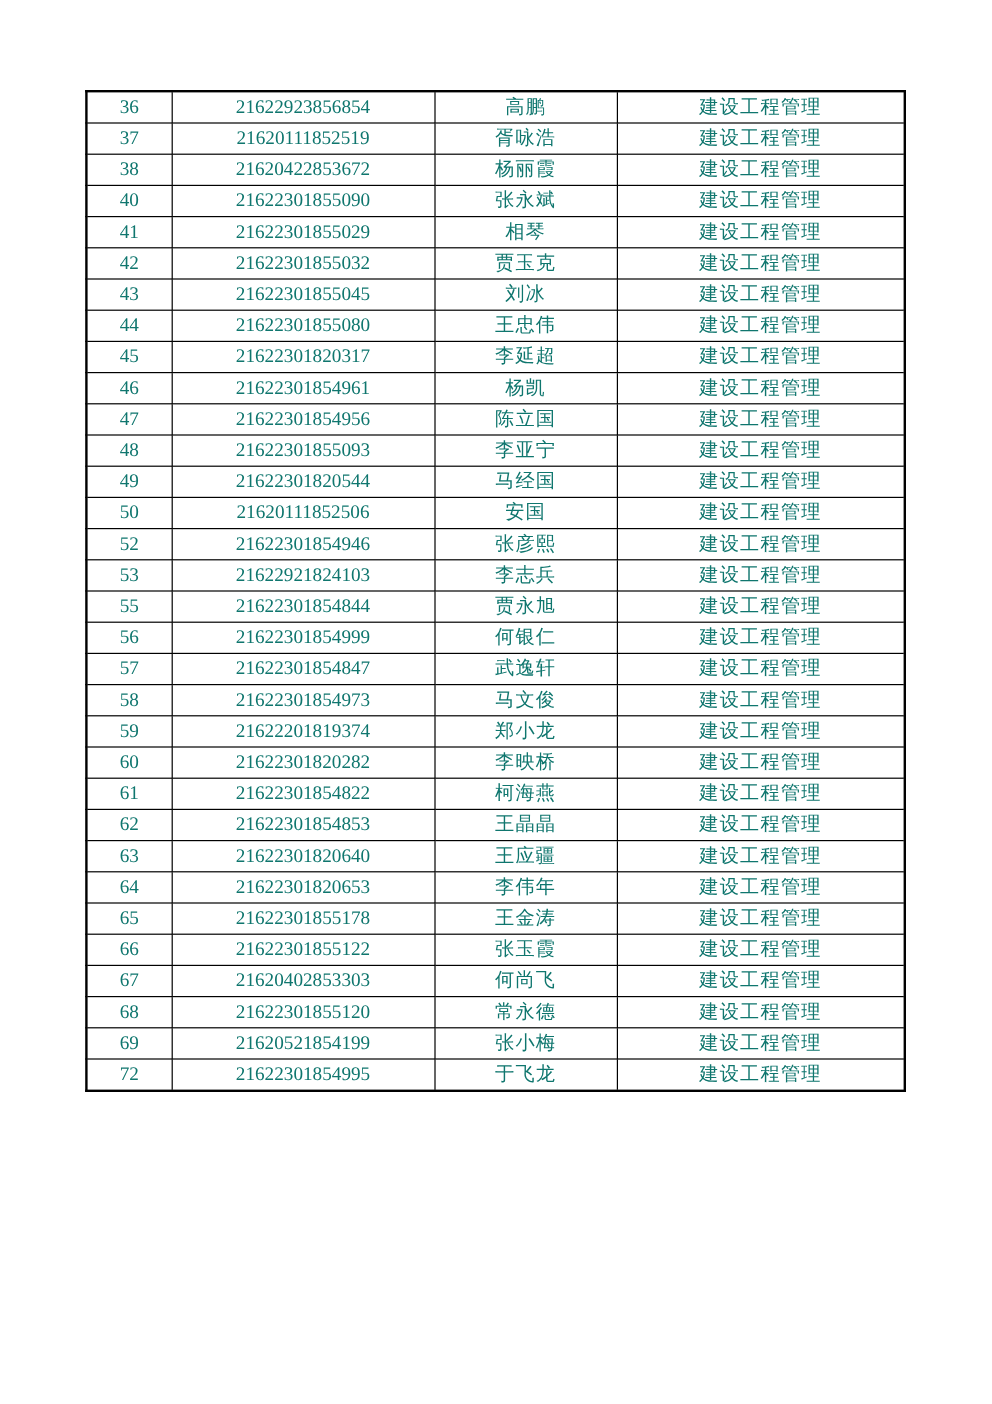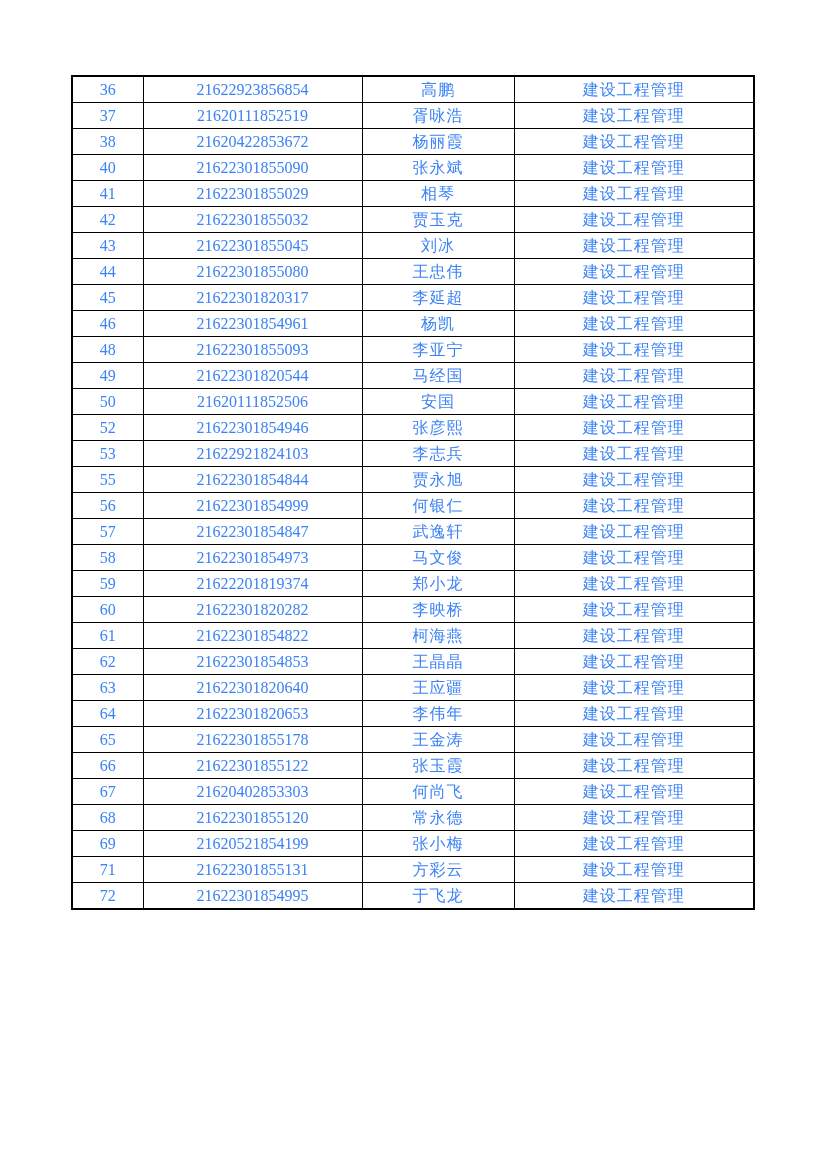--- a/index.html
+++ b/index.html
@@ -7,21 +7,21 @@
     padding: 0;
     background: #ffffff;
   }
   .page {
     position: relative;
     width: 827px;
     height: 1170px;
     background: #ffffff;
     overflow: hidden;
     font-family: "Liberation Serif", "DejaVu Serif", serif;
-    color: #3b82f6;
+    color: #0f766e;
   }
   table.roster {
     position: absolute;
     left: 71px;
     top: 75px;
     width: 682px;
     border-collapse: collapse;
     table-layout: fixed;
     border: 2px solid #000000;
   }
@@ -110,20 +110,26 @@
           <td class="name-cell">李延超</td>
           <td class="major-cell">建设工程管理</td>
         </tr>
         <tr>
           <td class="no-cell">46</td>
           <td class="id-cell">21622301854961</td>
           <td class="name-cell">杨凯</td>
           <td class="major-cell">建设工程管理</td>
         </tr>
         <tr>
+          <td class="no-cell">47</td>
+          <td class="id-cell">21622301854956</td>
+          <td class="name-cell">陈立国</td>
+          <td class="major-cell">建设工程管理</td>
+        </tr>
+        <tr>
           <td class="no-cell">48</td>
           <td class="id-cell">21622301855093</td>
           <td class="name-cell">李亚宁</td>
           <td class="major-cell">建设工程管理</td>
         </tr>
         <tr>
           <td class="no-cell">49</td>
           <td class="id-cell">21622301820544</td>
           <td class="name-cell">马经国</td>
           <td class="major-cell">建设工程管理</td>
@@ -227,26 +233,20 @@
         <tr>
           <td class="no-cell">68</td>
           <td class="id-cell">21622301855120</td>
           <td class="name-cell">常永德</td>
           <td class="major-cell">建设工程管理</td>
         </tr>
         <tr>
           <td class="no-cell">69</td>
           <td class="id-cell">21620521854199</td>
           <td class="name-cell">张小梅</td>
-          <td class="major-cell">建设工程管理</td>
-        </tr>
-        <tr>
-          <td class="no-cell">71</td>
-          <td class="id-cell">21622301855131</td>
-          <td class="name-cell">方彩云</td>
           <td class="major-cell">建设工程管理</td>
         </tr>
         <tr>
           <td class="no-cell">72</td>
           <td class="id-cell">21622301854995</td>
           <td class="name-cell">于飞龙</td>
           <td class="major-cell">建设工程管理</td>
         </tr>
       </tbody>
   </table>

